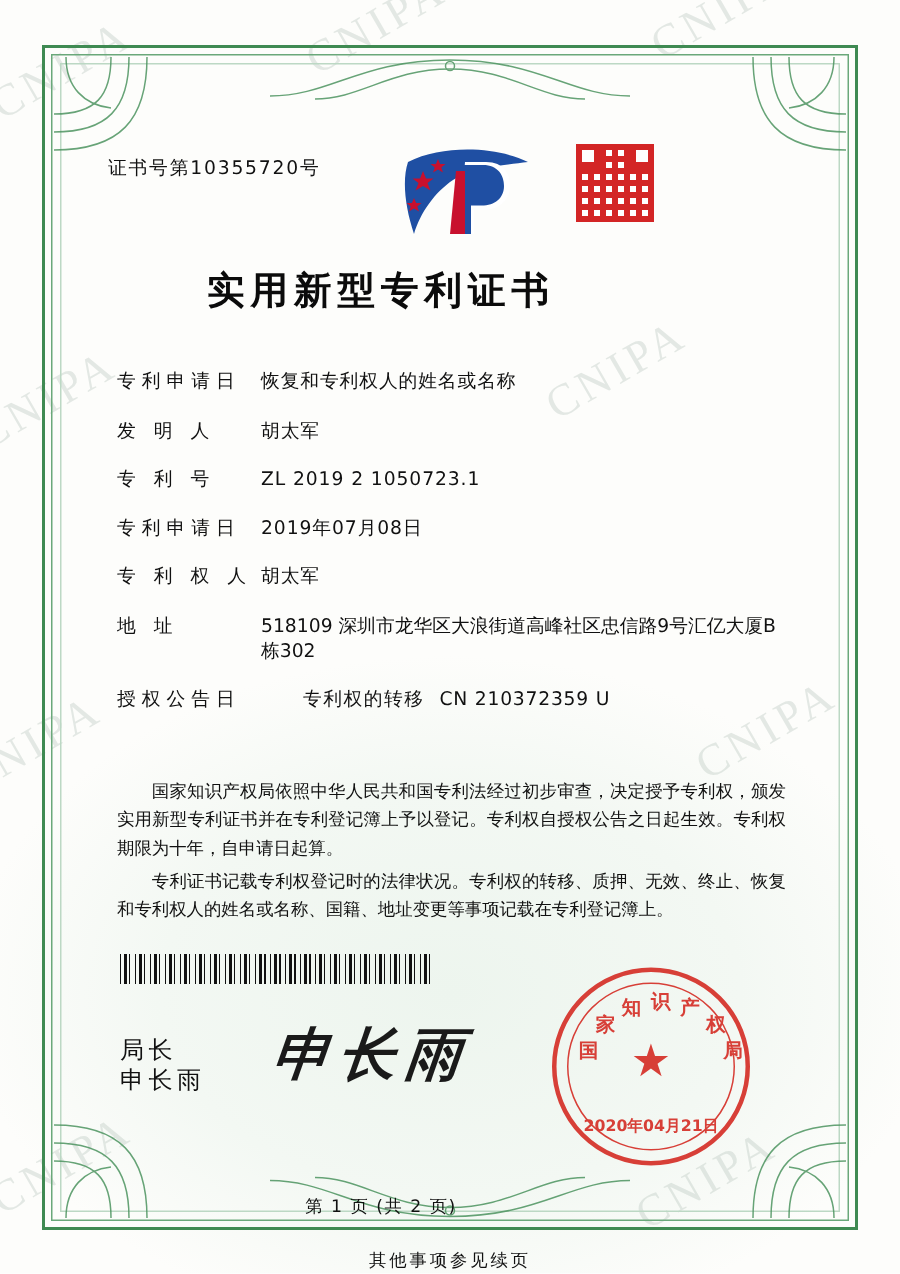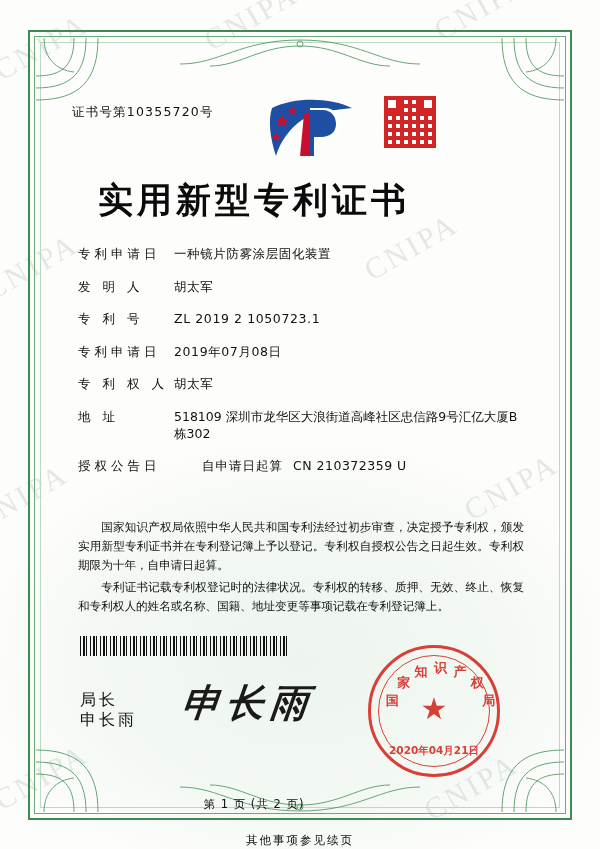--- a/index.html
+++ b/index.html
@@ -120,21 +120,21 @@
     box-sizing: border-box;
   }
   .qr::before { left: 0; top: 0; }
   .qr::after { right: 0; top: 0; }
 
   .title {
     position: absolute;
     left: 0; right: 0; top: 177px;
     text-align: center;
     font-family: "DejaVu Sans", "Liberation Sans", sans-serif;
-    font-size: 35px;
+    font-size: 25px;
     font-weight: bold;
     letter-spacing: 4px;
     color: #0b0b0b;
   }
 
   
   .fields {
     position: absolute;
     left: 78px; top: 246px;
     width: 450px;
@@ -366,21 +366,21 @@
     </g>
   </svg>
 
   <div class="qr"></div>
 
   <div class="title">实用新型专利证书</div>
 
   <div class="fields">
     <div class="row">
       <div class="lbl">专利申请日</div>
-      <div class="val">一种镜片防雾涂层固化装置</div>
+      <div class="val">恢复和专利权人的姓名或名称</div>
     </div>
     <div class="row">
       <div class="lbl">发 明 人</div>
       <div class="val">胡太军</div>
     </div>
     <div class="row">
       <div class="lbl">专 利 号</div>
       <div class="val">ZL 2019 2 1050723.1</div>
     </div>
     <div class="row">
@@ -390,21 +390,21 @@
     <div class="row">
       <div class="lbl">专 利 权 人</div>
       <div class="val">胡太军</div>
     </div>
     <div class="row">
       <div class="lbl">地 址</div>
       <div class="val tight">518109 深圳市龙华区大浪街道高峰社区忠信路9号汇亿大厦B栋302</div>
     </div>
     <div class="row">
       <div class="lbl">授权公告日</div>
-      <div class="lbl2">自申请日起算</div>
+      <div class="lbl2">专利权的转移</div>
       <div class="val2">CN 210372359 U</div>
     </div>
   </div>
 
   <div class="paras">
     <p>国家知识产权局依照中华人民共和国专利法经过初步审查，决定授予专利权，颁发实用新型专利证书并在专利登记簿上予以登记。专利权自授权公告之日起生效。专利权期限为十年，自申请日起算。</p>
     <p>专利证书记载专利权登记时的法律状况。专利权的转移、质押、无效、终止、恢复和专利权人的姓名或名称、国籍、地址变更等事项记载在专利登记簿上。</p>
   </div>
 
   <div class="barcode"></div>

